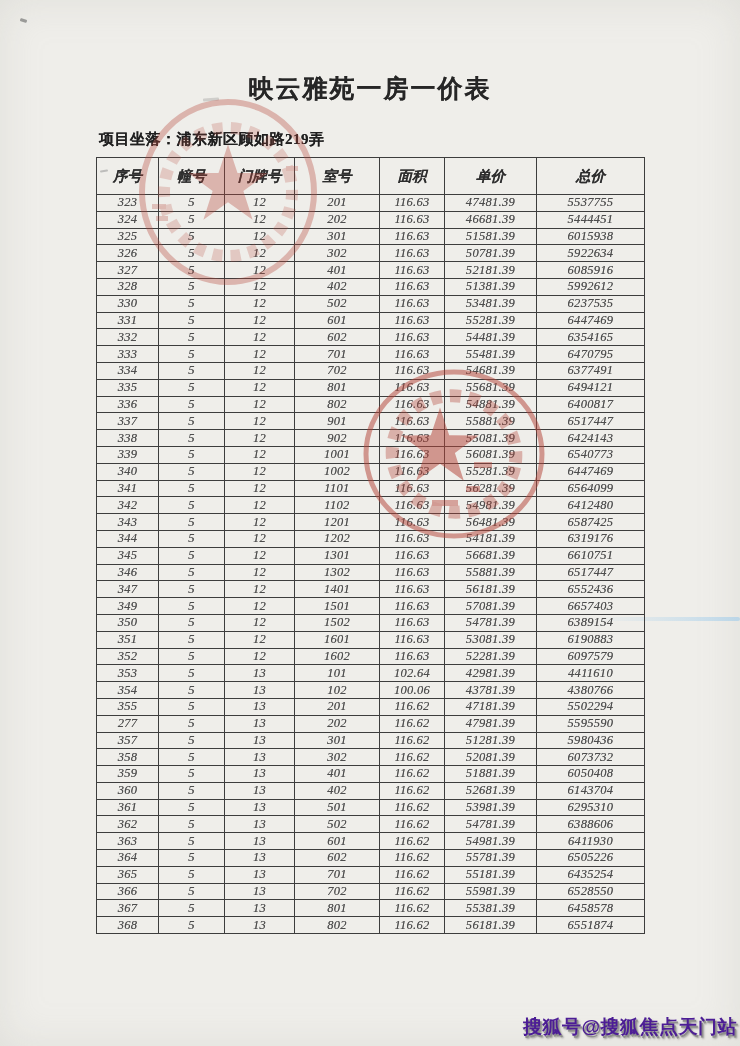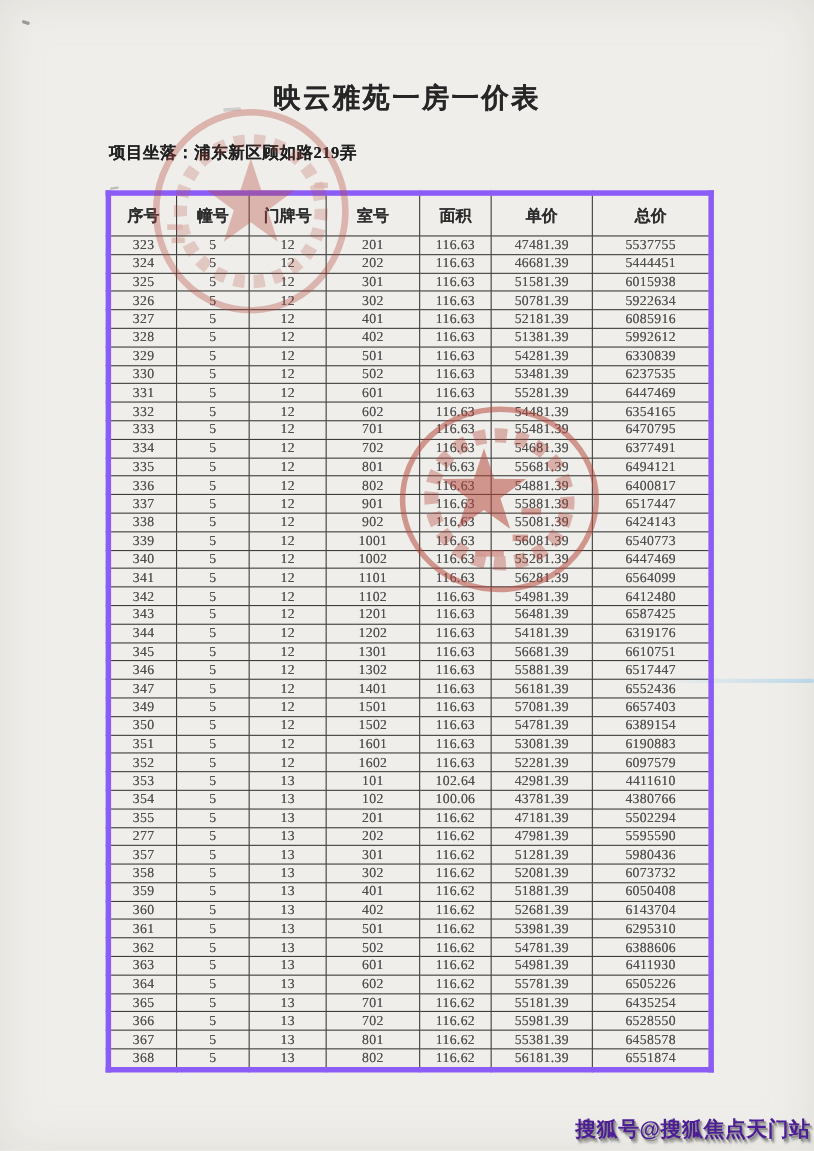--- a/index.html
+++ b/index.html
@@ -29,24 +29,25 @@
     letter-spacing:2px;
     text-shadow:0 0 0.6px #555;
   }
   .location{
     position:absolute;left:99px;top:130px;
     font-size:15px;font-weight:bold;color:#1f1f1f;
     letter-spacing:0.5px;
     text-shadow:0 0 0.5px #444;
   }
   table.price-table{
-    position:absolute;left:96px;top:173px;width:548px;
+    position:absolute;left:96px;top:157px;width:548px;
     border-collapse:collapse;table-layout:fixed;
-    border:5px solid #8b5cf6;
+    border:1px solid #8b5cf6;
     background:transparent;
+    font-style:italic;
   }
   .price-table th,.price-table td{
     border:1px solid #3d3d3d;
     text-align:center;vertical-align:middle;
     padding:0;overflow:hidden;white-space:nowrap;
   }
   .price-table thead th{
     height:36px;font-size:14.5px;font-weight:700;color:#2d2d2d;
     text-shadow:0 0 0.5px #555;
   }
@@ -148,29 +149,20 @@
           <td>6085916</td>
         </tr>
         <tr>
           <td>328</td>
           <td>5</td>
           <td>12</td>
           <td>402</td>
           <td>116.63</td>
           <td>51381.39</td>
           <td>5992612</td>
-        </tr>
-        <tr>
-          <td>329</td>
-          <td>5</td>
-          <td>12</td>
-          <td>501</td>
-          <td>116.63</td>
-          <td>54281.39</td>
-          <td>6330839</td>
         </tr>
         <tr>
           <td>330</td>
           <td>5</td>
           <td>12</td>
           <td>502</td>
           <td>116.63</td>
           <td>53481.39</td>
           <td>6237535</td>
         </tr>

